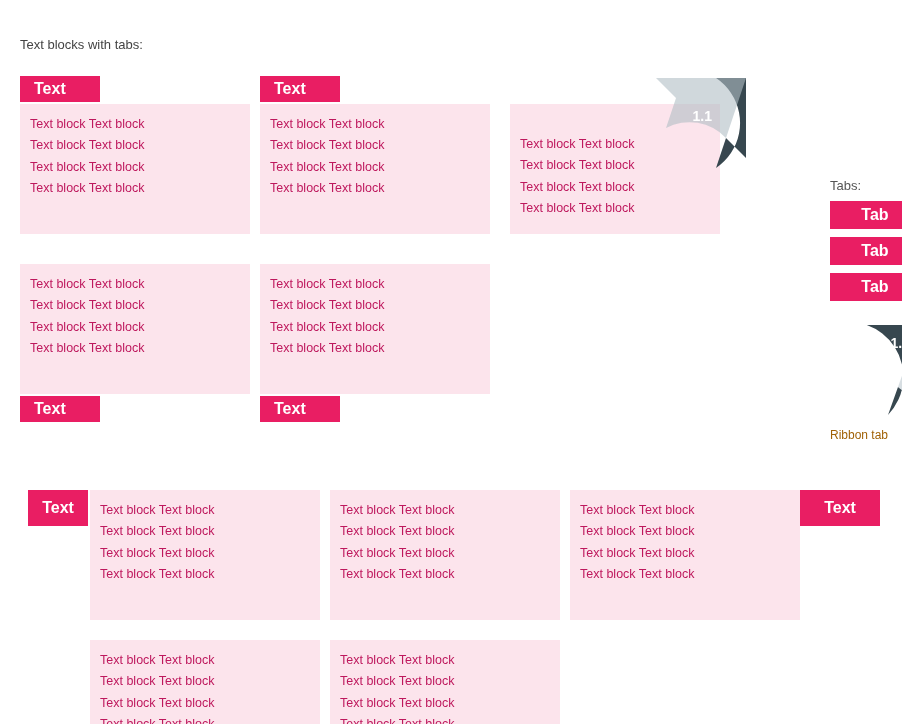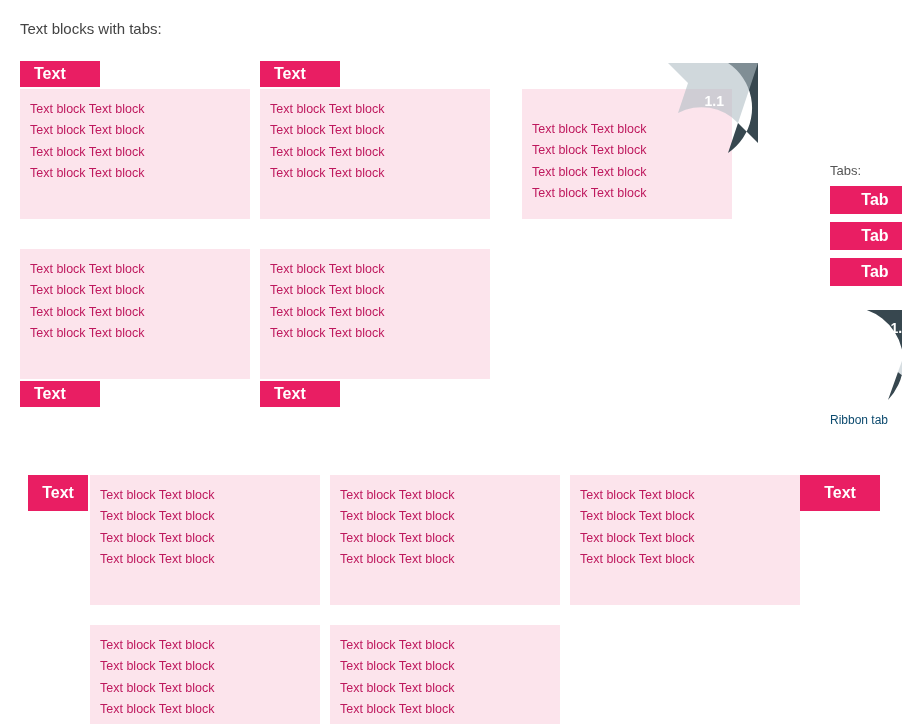--- a/index.html
+++ b/index.html
@@ -6,22 +6,23 @@
     body {
       font-family: Arial, sans-serif;
       background: #fff;
       padding: 20px;
       font-size: 13px;
       color: #333;
     }
 
     .page-title {
       color: #444;
-      font-size: 15px;
+      font-size: 13px;
       margin-bottom: 20px;
+      margin-top: 17px;
     }
 
     .main-layout {
       display: flex;
       gap: 10px;
       align-items: flex-start;
     }
 
     .blocks-area {
       display: flex;
@@ -157,21 +158,21 @@
     .ribbon-svg {
       position: absolute;
       top: -26px;
       right: -26px;
       width: 90px;
       height: 90px;
     }
 
     .ribbon-small-label {
       font-size: 12px;
-      color: #0c4a6e;
+      color: #a16207;
       margin-top: 5px;
     }
 
   </style>
 </head>
 <body>
 
 <div class="page-title">Text blocks with tabs:</div>
 
 <div class="main-layout">
@@ -187,21 +188,21 @@
         </div>
       </div>
 
       <div class="block-wrapper">
         <div class="text-block">
           <div class="tab-top">Text</div>
           <div class="block-text">Text block Text block<br>Text block Text block<br>Text block Text block<br>Text block Text block</div>
         </div>
       </div>
 
-      <div class="block-wrapper" style="margin-left: 22px; position: relative;">
+      <div class="block-wrapper" style="margin-left: 10px; position: relative;">
         <div class="text-block" style="width:210px; position:relative; overflow:visible;">
 
           <svg class="ribbon-svg" viewBox="0 0 90 90" xmlns="http://www.w3.org/2000/svg">
             <path d="M90,0 A50,50 0 0,1 90,80 L70,60 L60,90 A50,50 0 0,0 0,0 Z" fill="#37474f"></path>
             <path d="M90,0 A50,50 0 0,0 0,0 L20,20 L10,50 A50,50 0 0,1 70,60 Z" fill="#b0bec5" opacity="0.6"></path>
           </svg>
           <div style="position:absolute; top:4px; right:8px; color:#fff; font-weight:bold; font-size:14px; z-index:10;">1.1</div>
           <div class="block-text" style="margin-top:20px;">Text block Text block<br>Text block Text block<br>Text block Text block<br>Text block Text block</div>
         </div>
       </div>

